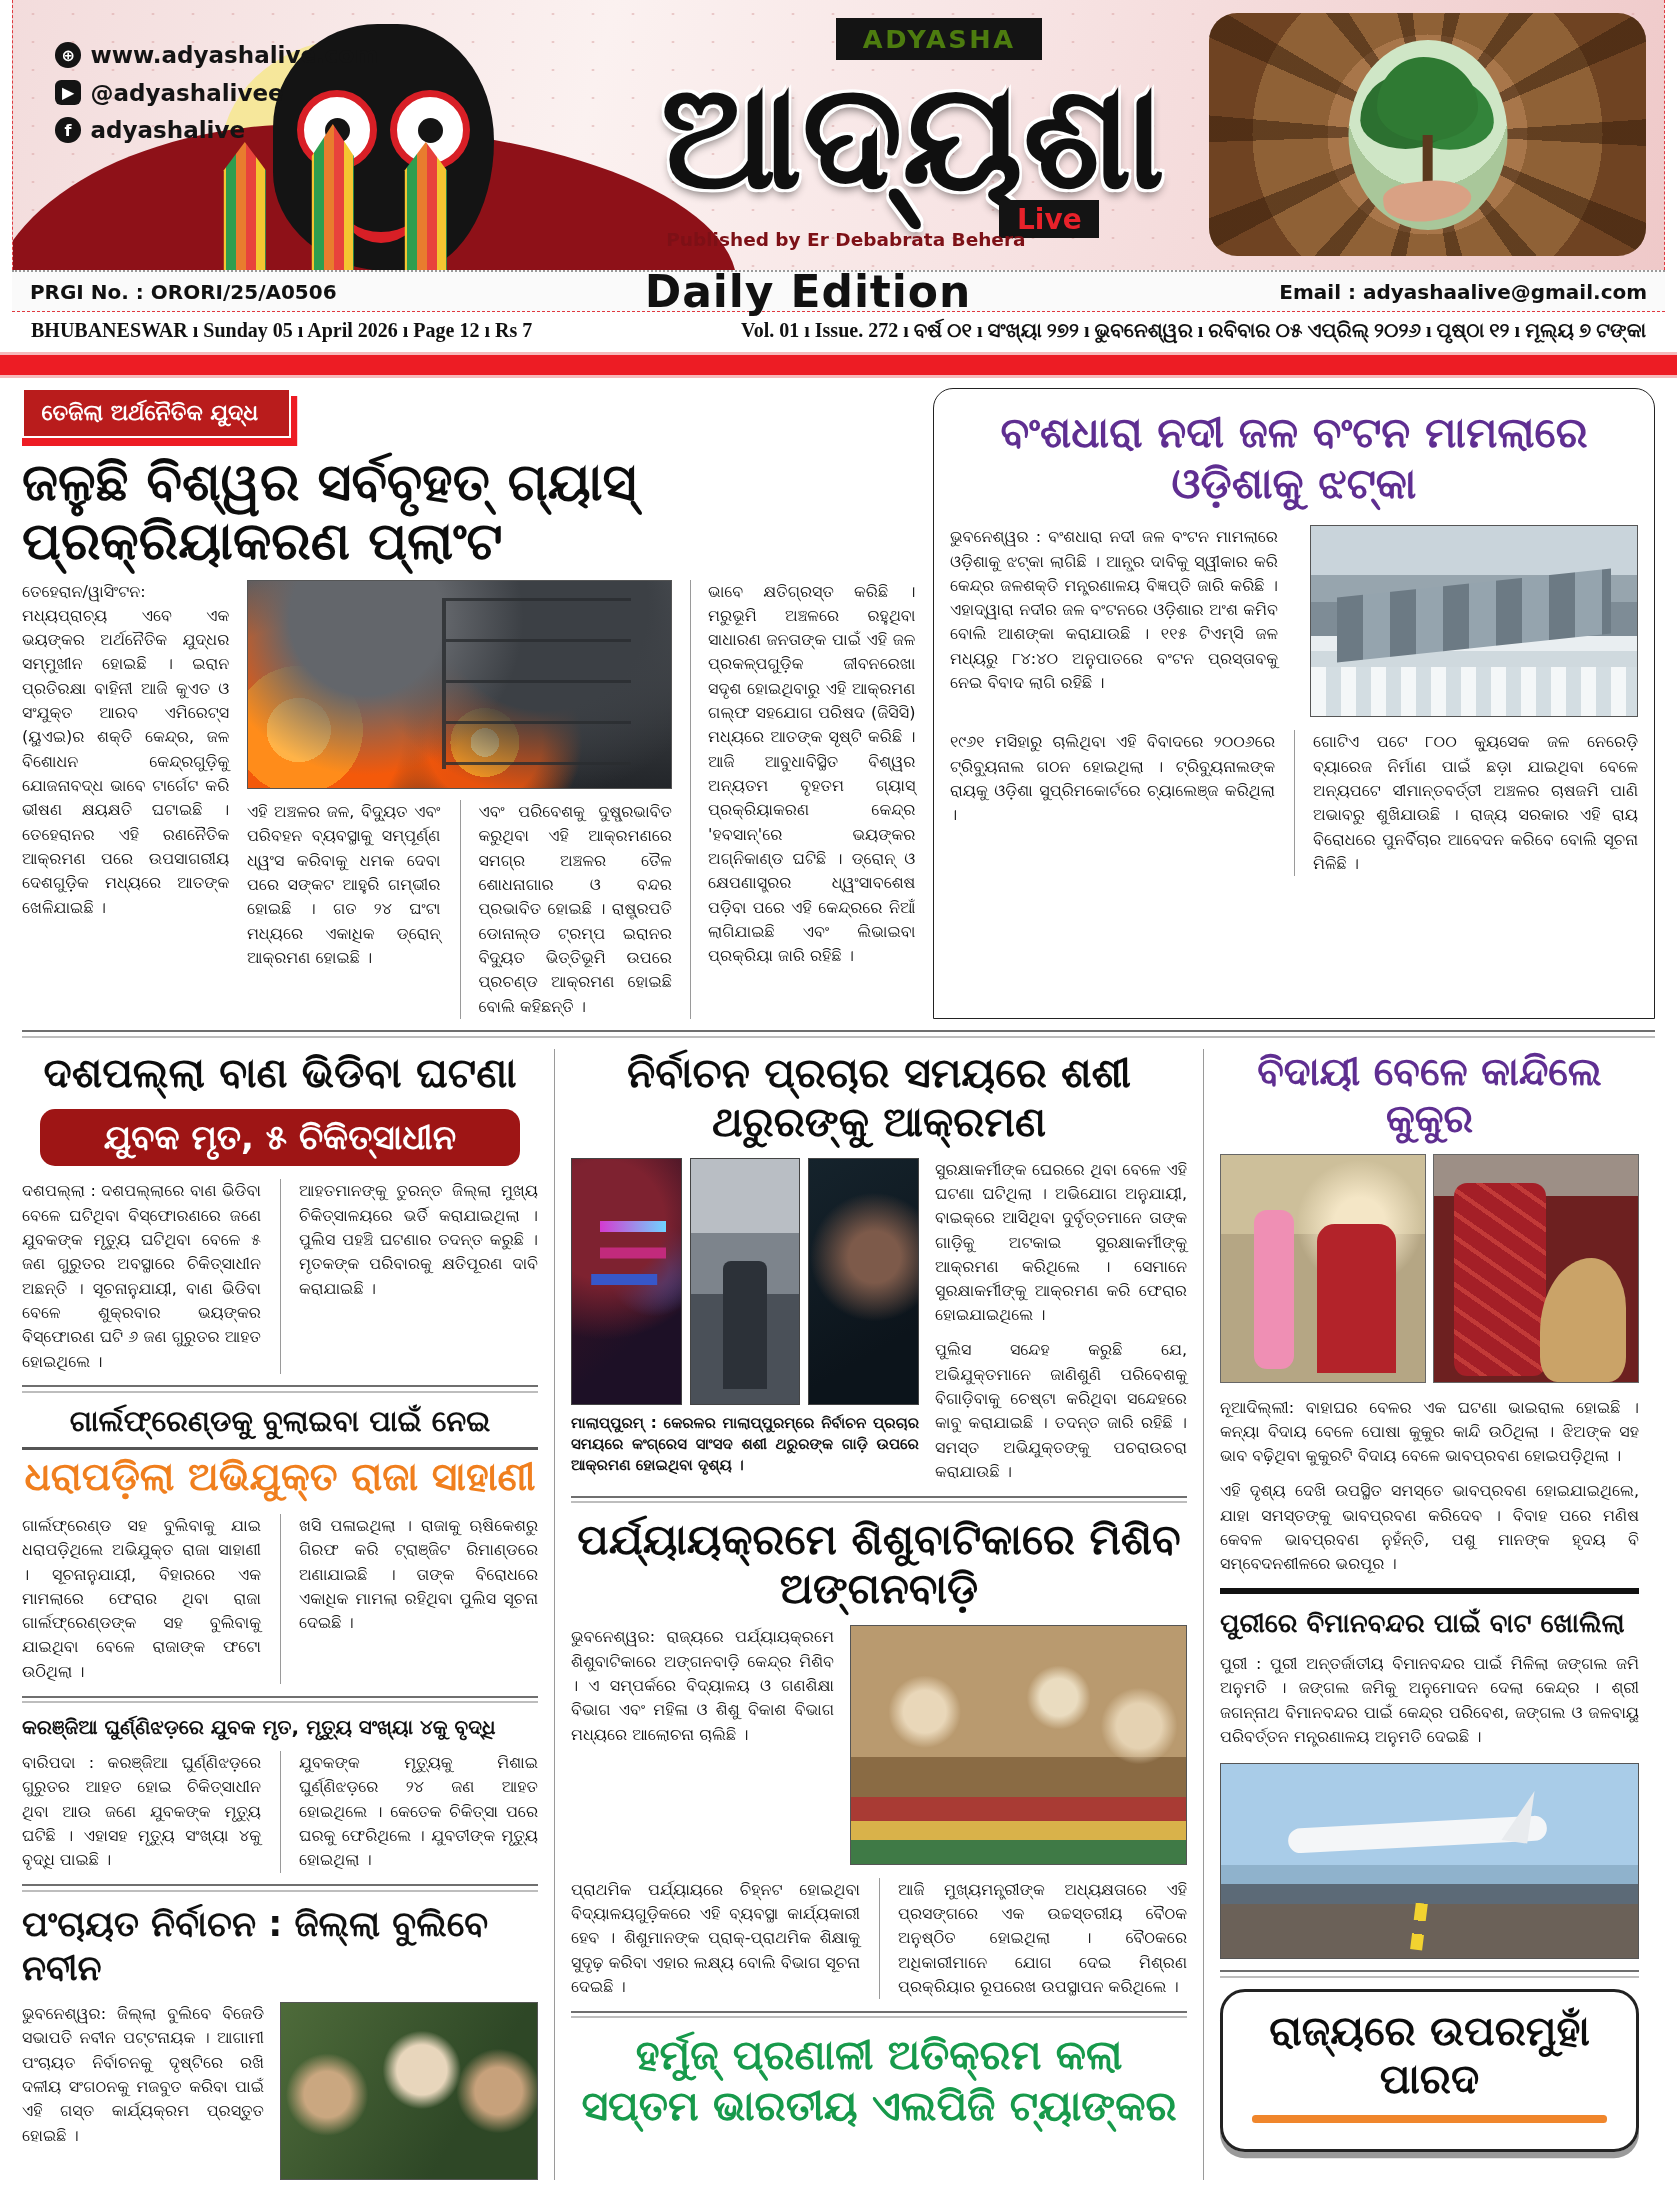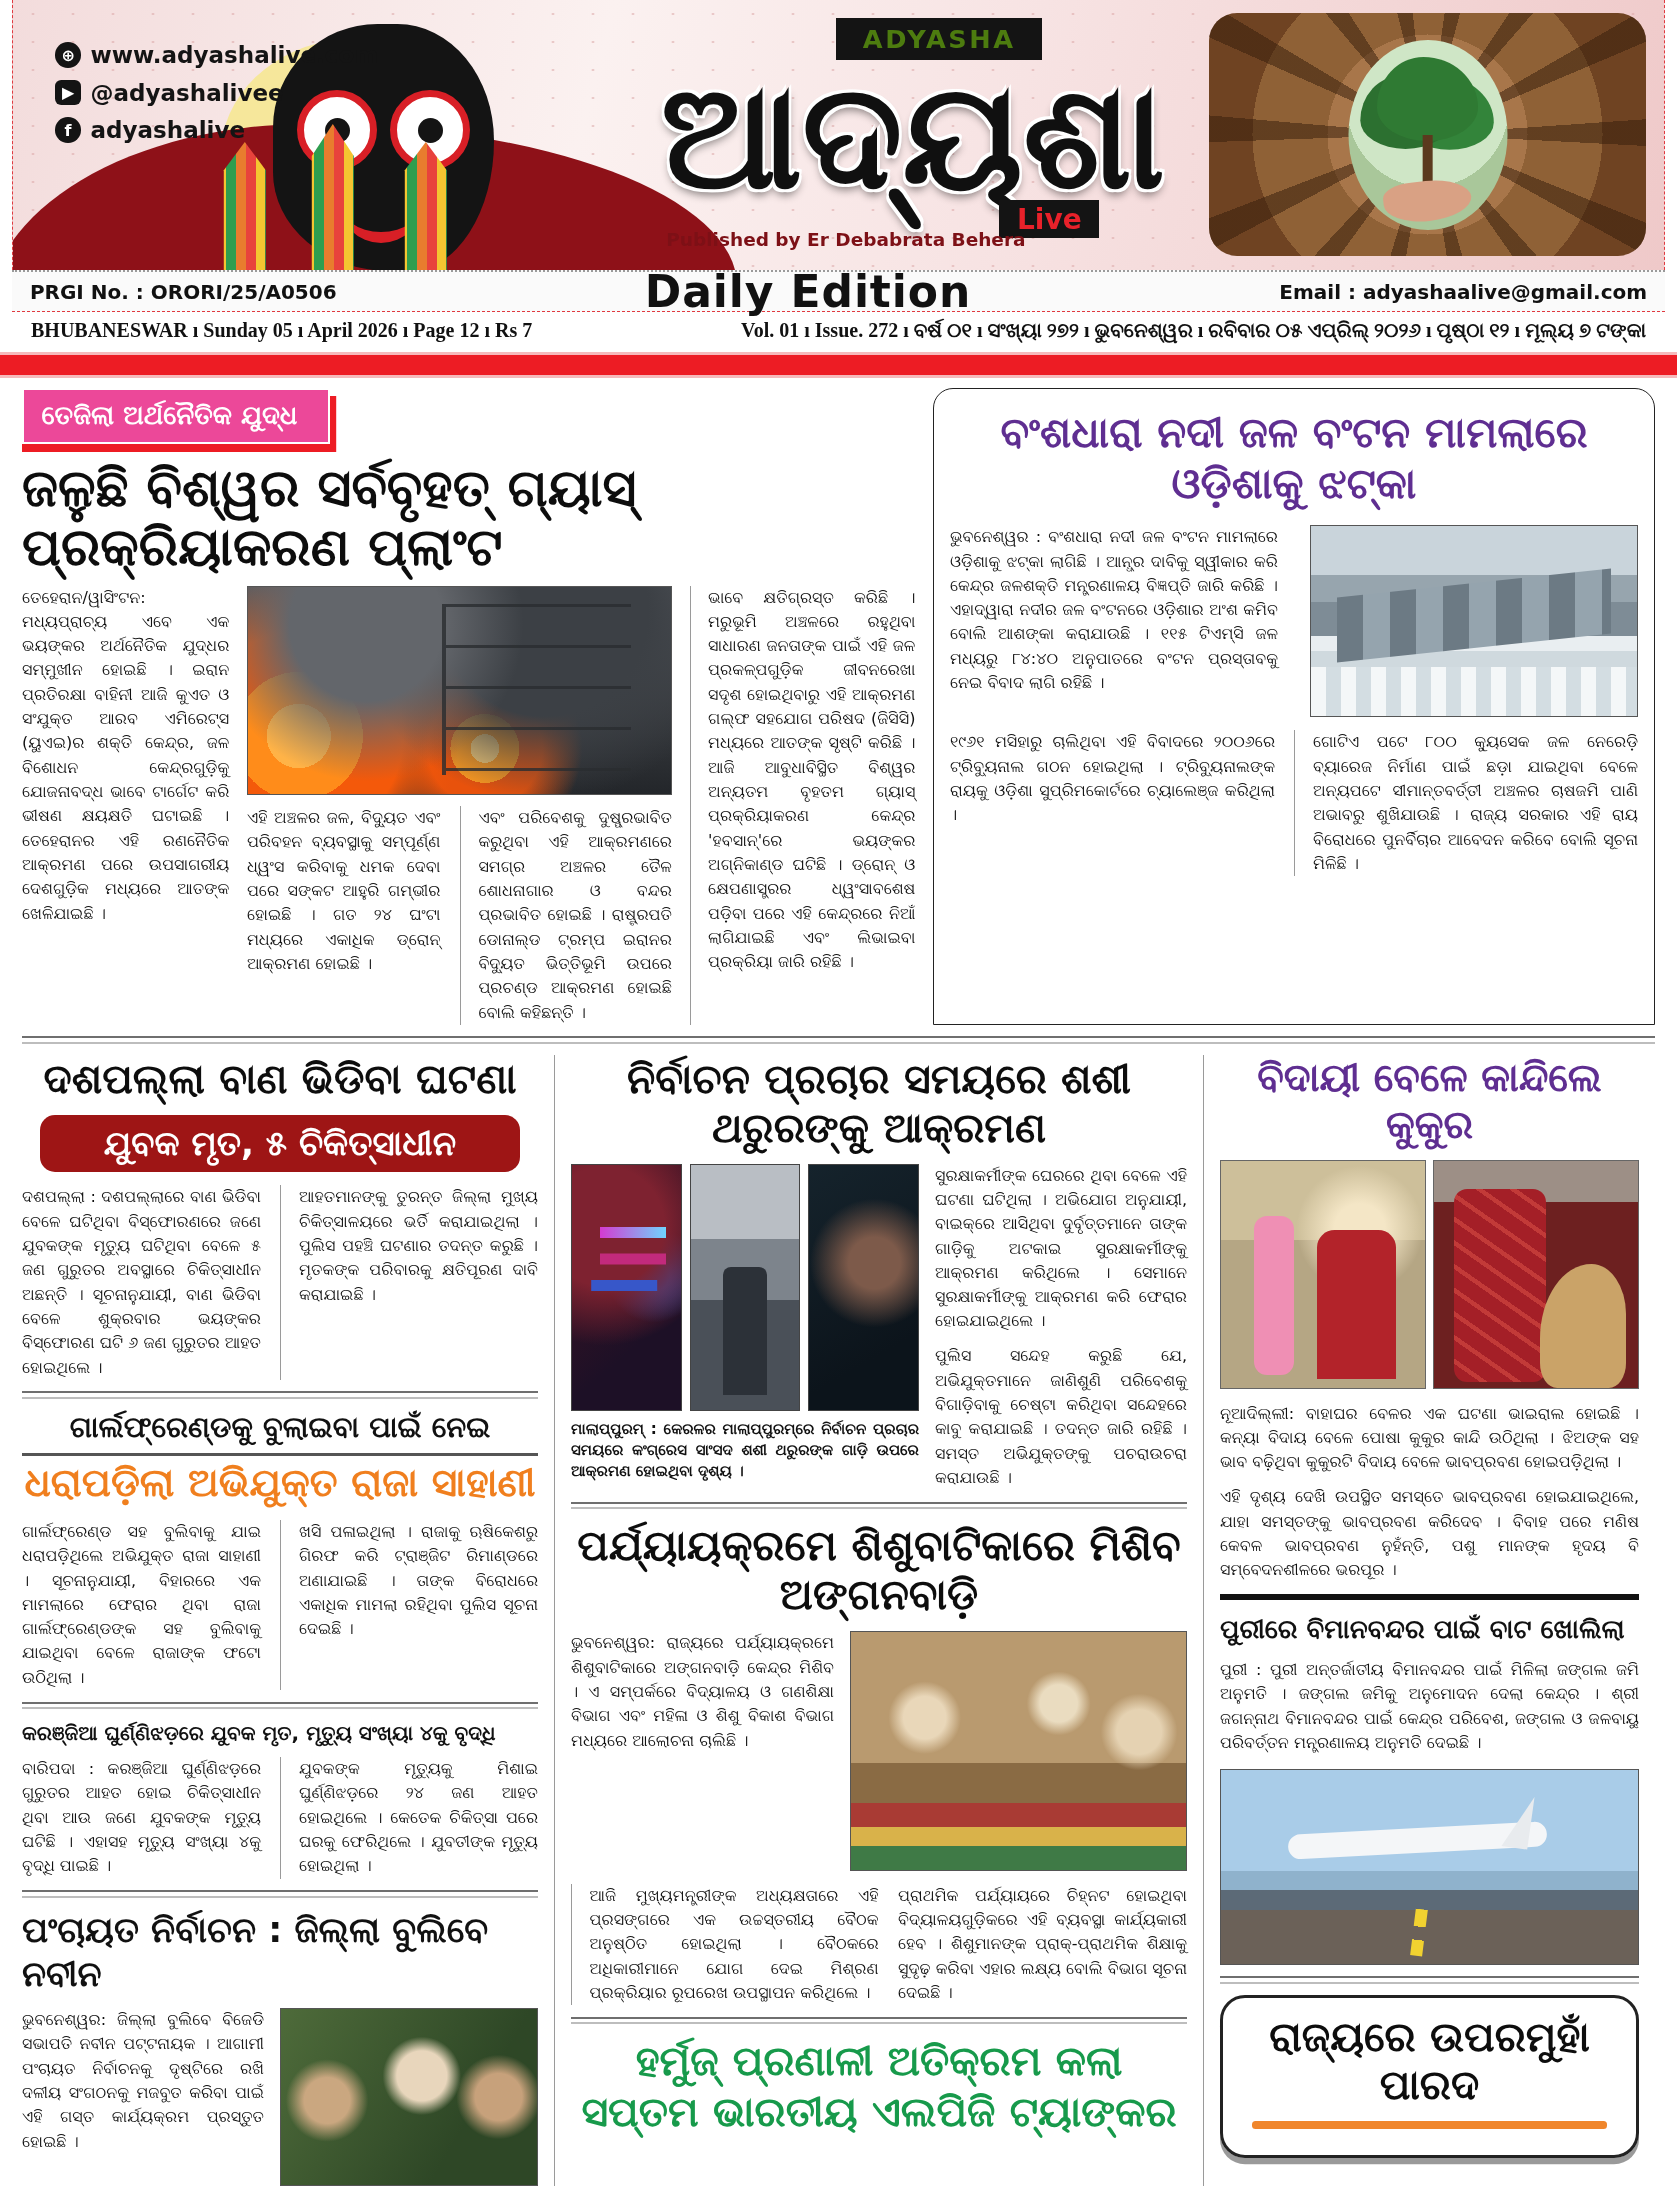--- a/index.html
+++ b/index.html
@@ -60,21 +60,21 @@
   .bodytxt{font-size:16px;line-height:1.52;text-align:justify;}
   .twocol{display:flex;gap:19.4px;}
   .twocol>div{flex:1;}
   .vr-l{border-left:1.3px solid #9a9a9a;padding-left:17.6px;}
   .hdiv{border-top:2.2px solid #6f6f6f;border-bottom:2.2px solid #bdbdbd;height:3.5px;margin:11.5px 0;}
   .hdiv.black{border-top:6.2px solid #111;border-bottom:0;height:1.8px;}
 
   
   .band-a{display:flex;gap:17.6px;}
   .a-left{flex:1;}
-  .kicker{display:inline-block;background:#ec4899;color:#fff;font-size:26px;font-weight:800;padding:9.7px 31px 11.5px 17.6px;
+  .kicker{display:inline-block;background:#b91c1c;color:#fff;font-size:22px;font-weight:800;padding:9.7px 31px 11.5px 17.6px;
      border:2.6px solid #fff;box-shadow:0 8px 0 0 #ed1c24,6.2px 8px 0 0 #ed1c24;}
   .a-head{font-size:52px;font-weight:800;line-height:1.12;margin:15px 0 4.4px 0;color:#0d0d0d;}
   .a-body{display:flex;gap:17.6px;margin-top:9.7px;}
   .a-c{flex:1;}
   .a-mid{flex:2.05;display:flex;flex-direction:column;gap:11.5px;}
   .photo{background:#888;position:relative;overflow:hidden;border:0.9px solid #555;}
   .fire-photo{height:207px;
     background:radial-gradient(circle at 28% 18%,#63666b 0 22%,transparent 45%),
                radial-gradient(circle at 70% 12%,#3c4045 0 30%,transparent 55%),
                radial-gradient(circle at 12% 72%,#ffb347 0 8%,#ff8c1a 8% 16%,#f4590a 16% 26%,transparent 40%),
@@ -316,22 +316,22 @@
 
         <div class="hdiv"></div>
 
         <div>
           <div class="h-black" style="text-align:center;font-size:42px;">ପର୍ଯ୍ୟାୟକ୍ରମେ ଶିଶୁବାଟିକାରେ ମିଶିବ ଅଙ୍ଗନବାଡ଼ି</div>
           <div class="row">
             <div class="txt bodytxt">ଭୁବନେଶ୍ୱର: ରାଜ୍ୟରେ ପର୍ଯ୍ୟାୟକ୍ରମେ ଶିଶୁବାଟିକାରେ ଅଙ୍ଗନବାଡ଼ି କେନ୍ଦ୍ର ମିଶିବ । ଏ ସମ୍ପର୍କରେ ବିଦ୍ୟାଳୟ ଓ ଗଣଶିକ୍ଷା ବିଭାଗ ଏବଂ ମହିଳା ଓ ଶିଶୁ ବିକାଶ ବିଭାଗ ମଧ୍ୟରେ ଆଲୋଚନା ଚାଲିଛି ।</div>
             <div class="photo children-photo"></div>
           </div>
           <div class="twocol" style="margin-top:12.3px;">
+            <div class="bodytxt">ପ୍ରାଥମିକ ପର୍ଯ୍ୟାୟରେ ଚିହ୍ନଟ ହୋଇଥିବା ବିଦ୍ୟାଳୟଗୁଡ଼ିକରେ ଏହି ବ୍ୟବସ୍ଥା କାର୍ଯ୍ୟକାରୀ ହେବ । ଶିଶୁମାନଙ୍କ ପ୍ରାକ୍-ପ୍ରାଥମିକ ଶିକ୍ଷାକୁ ସୁଦୃଢ଼ କରିବା ଏହାର ଲକ୍ଷ୍ୟ ବୋଲି ବିଭାଗ ସୂଚନା ଦେଇଛି ।</div>
             <div class="bodytxt vr-l">ଆଜି ମୁଖ୍ୟମନ୍ତ୍ରୀଙ୍କ ଅଧ୍ୟକ୍ଷତାରେ ଏହି ପ୍ରସଙ୍ଗରେ ଏକ ଉଚ୍ଚସ୍ତରୀୟ ବୈଠକ ଅନୁଷ୍ଠିତ ହୋଇଥିଲା । ବୈଠକରେ ଅଧିକାରୀମାନେ ଯୋଗ ଦେଇ ମିଶ୍ରଣ ପ୍ରକ୍ରିୟାର ରୂପରେଖ ଉପସ୍ଥାପନ କରିଥିଲେ ।</div>
-            <div class="bodytxt">ପ୍ରାଥମିକ ପର୍ଯ୍ୟାୟରେ ଚିହ୍ନଟ ହୋଇଥିବା ବିଦ୍ୟାଳୟଗୁଡ଼ିକରେ ଏହି ବ୍ୟବସ୍ଥା କାର୍ଯ୍ୟକାରୀ ହେବ । ଶିଶୁମାନଙ୍କ ପ୍ରାକ୍-ପ୍ରାଥମିକ ଶିକ୍ଷାକୁ ସୁଦୃଢ଼ କରିବା ଏହାର ଲକ୍ଷ୍ୟ ବୋଲି ବିଭାଗ ସୂଚନା ଦେଇଛି ।</div>
           </div>
         </div>
 
         <div class="hdiv"></div>
 
         <div>
           <div class="h-green">ହର୍ମୁଜ୍ ପ୍ରଣାଳୀ ଅତିକ୍ରମ କଲା ସପ୍ତମ ଭାରତୀୟ ଏଲପିଜି ଟ୍ୟାଙ୍କର</div>
 
         </div>
       </div>

